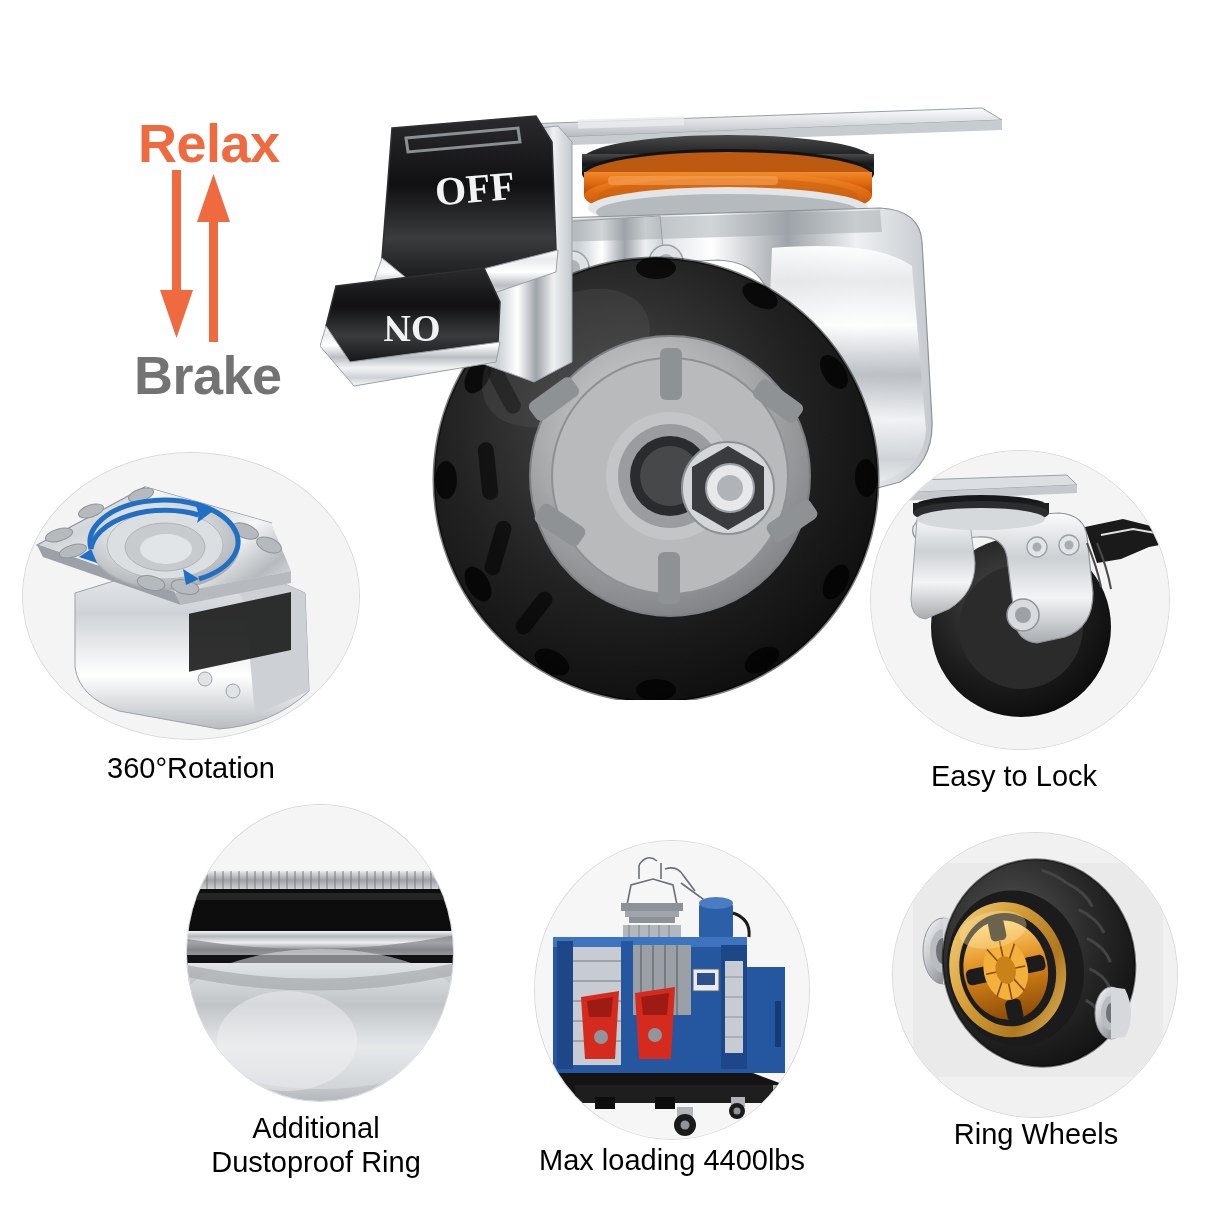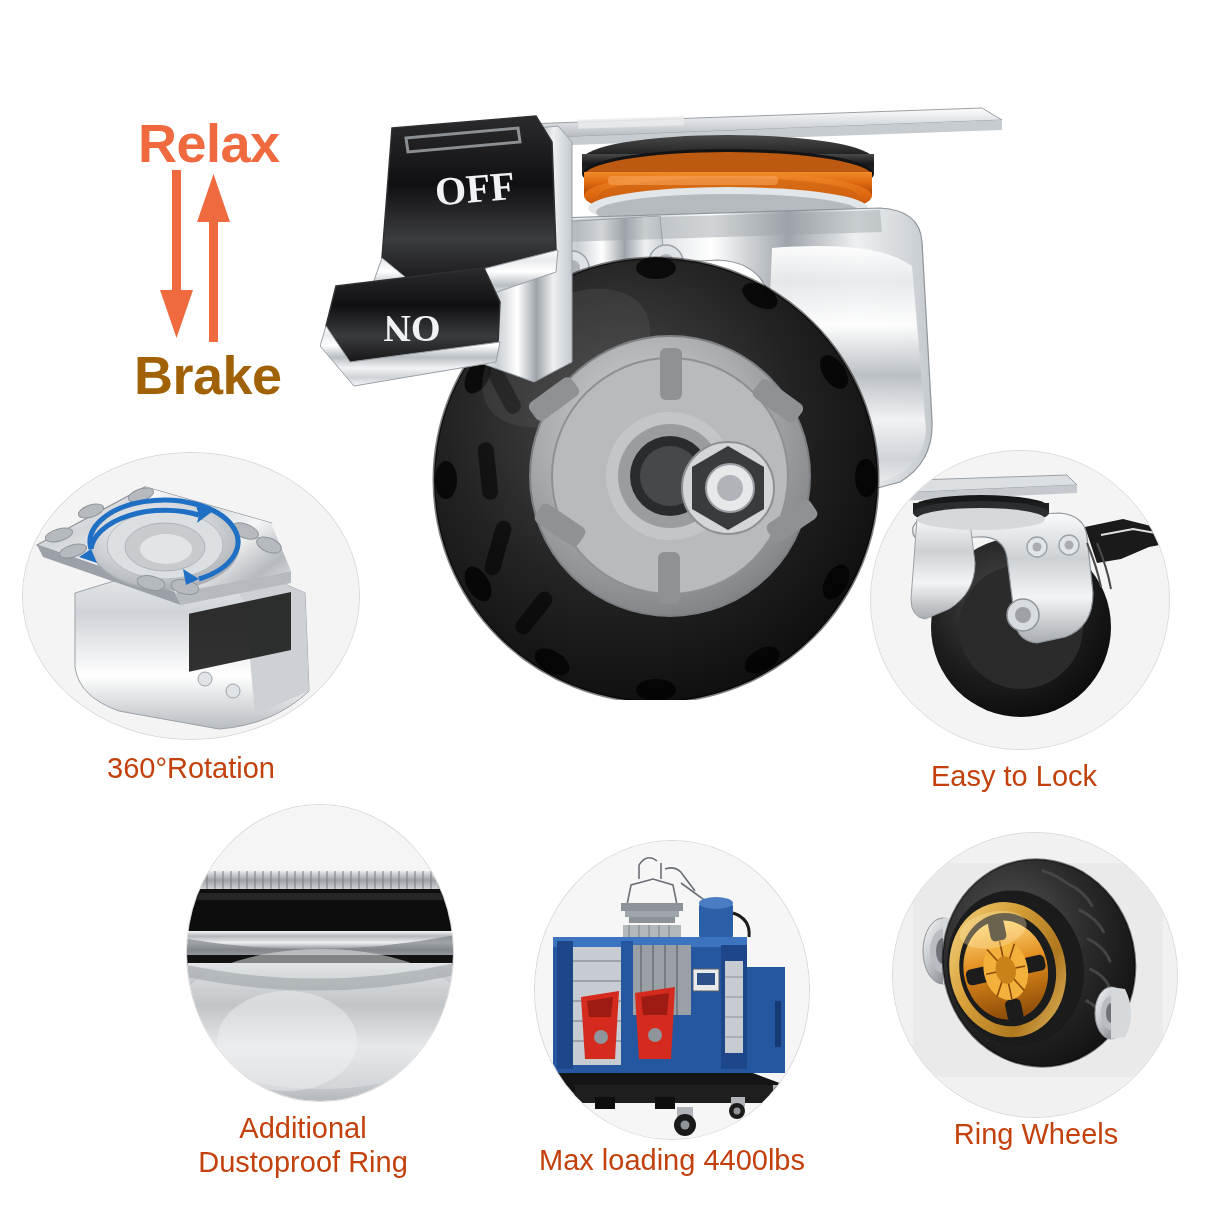--- a/index.html
+++ b/index.html
@@ -29,21 +29,21 @@
     position: absolute;
     border-radius: 50%;
     overflow: hidden;
     background: #f2f2f2;
     border: 1px solid #d8d8d8;
   }
   .caption {
     position: absolute;
     text-align: center;
     font-size: 29px;
-    color: #c2410c;
+    color: #000000;
     line-height: 1.16;
     white-space: pre-line;
   }
 
   
   #hero { position: absolute; left: 320px; top: 90px; width: 700px; height: 610px; }
 </style>
 </head>
 <body>
 
@@ -58,21 +58,21 @@
         <rect x="20" y="2" width="9" height="130" fill="#F06A40"></rect>
         <polygon points="8,122 41,122 24.5,170" fill="#F06A40"></polygon>
       </g>
 
       <g>
         <rect x="57" y="44" width="9" height="130" fill="#F06A40"></rect>
         <polygon points="45,54 78,54 61.5,6" fill="#F06A40"></polygon>
       </g>
     </svg>
 
-    <div class="anno-label" id="brake-label" style="color:#a16207;">Brake</div>
+    <div class="anno-label" id="brake-label" style="color:#737373;">Brake</div>
   </div>
 
   <div id="hero">
     <svg width="700" height="610" viewBox="0 0 700 610">
       <defs>
         <linearGradient id="chrome1" x1="0" y1="0" x2="0" y2="1">
           <stop offset="0%" stop-color="#ffffff"></stop>
           <stop offset="14%" stop-color="#e8eaec"></stop>
           <stop offset="32%" stop-color="#ffffff"></stop>
           <stop offset="52%" stop-color="#b9bec3"></stop>
@@ -426,21 +426,21 @@
         <rect x="0" y="126" width="268" height="26" fill="url(#bowl)"></rect>
         <path d="M0,134 Q134,156 268,130 L268,152 Q134,174 0,150 Z" fill="#7f8387" opacity="0.7"></path>
         <rect x="0" y="150" width="268" height="10" fill="#121212"></rect>
 
         <rect x="0" y="158" width="268" height="140" fill="url(#bowl2)"></rect>
         <ellipse cx="134" cy="214" rx="150" ry="70" fill="#dfe1e4" opacity="0.55"></ellipse>
         <ellipse cx="100" cy="236" rx="70" ry="50" fill="#f1f2f3" opacity="0.45"></ellipse>
         <path d="M0,160 Q134,188 268,158 L268,170 Q134,200 0,172 Z" fill="#9fa3a7" opacity="0.6"></path>
       </svg>
     </div>
-    <div class="caption" style="left:143px; top:1112px; width:320px;">Additional
+    <div class="caption" style="left:156px; top:1112px; width:320px;">Additional
 Dustoproof Ring</div>
   </div>
 
   <div class="feature">
     <div class="circle-img" style="left:534px; top:840px; width:276px; height:300px; background:#f6f6f6;">
       <svg width="276" height="300" viewBox="0 0 276 300">
         <rect width="276" height="300" fill="#f6f6f6"></rect>
 
         <g stroke="#6b7076" stroke-width="1.6" fill="none">
           <path d="M92,64 L96,44 L118,38 L138,44 L142,64"></path>

